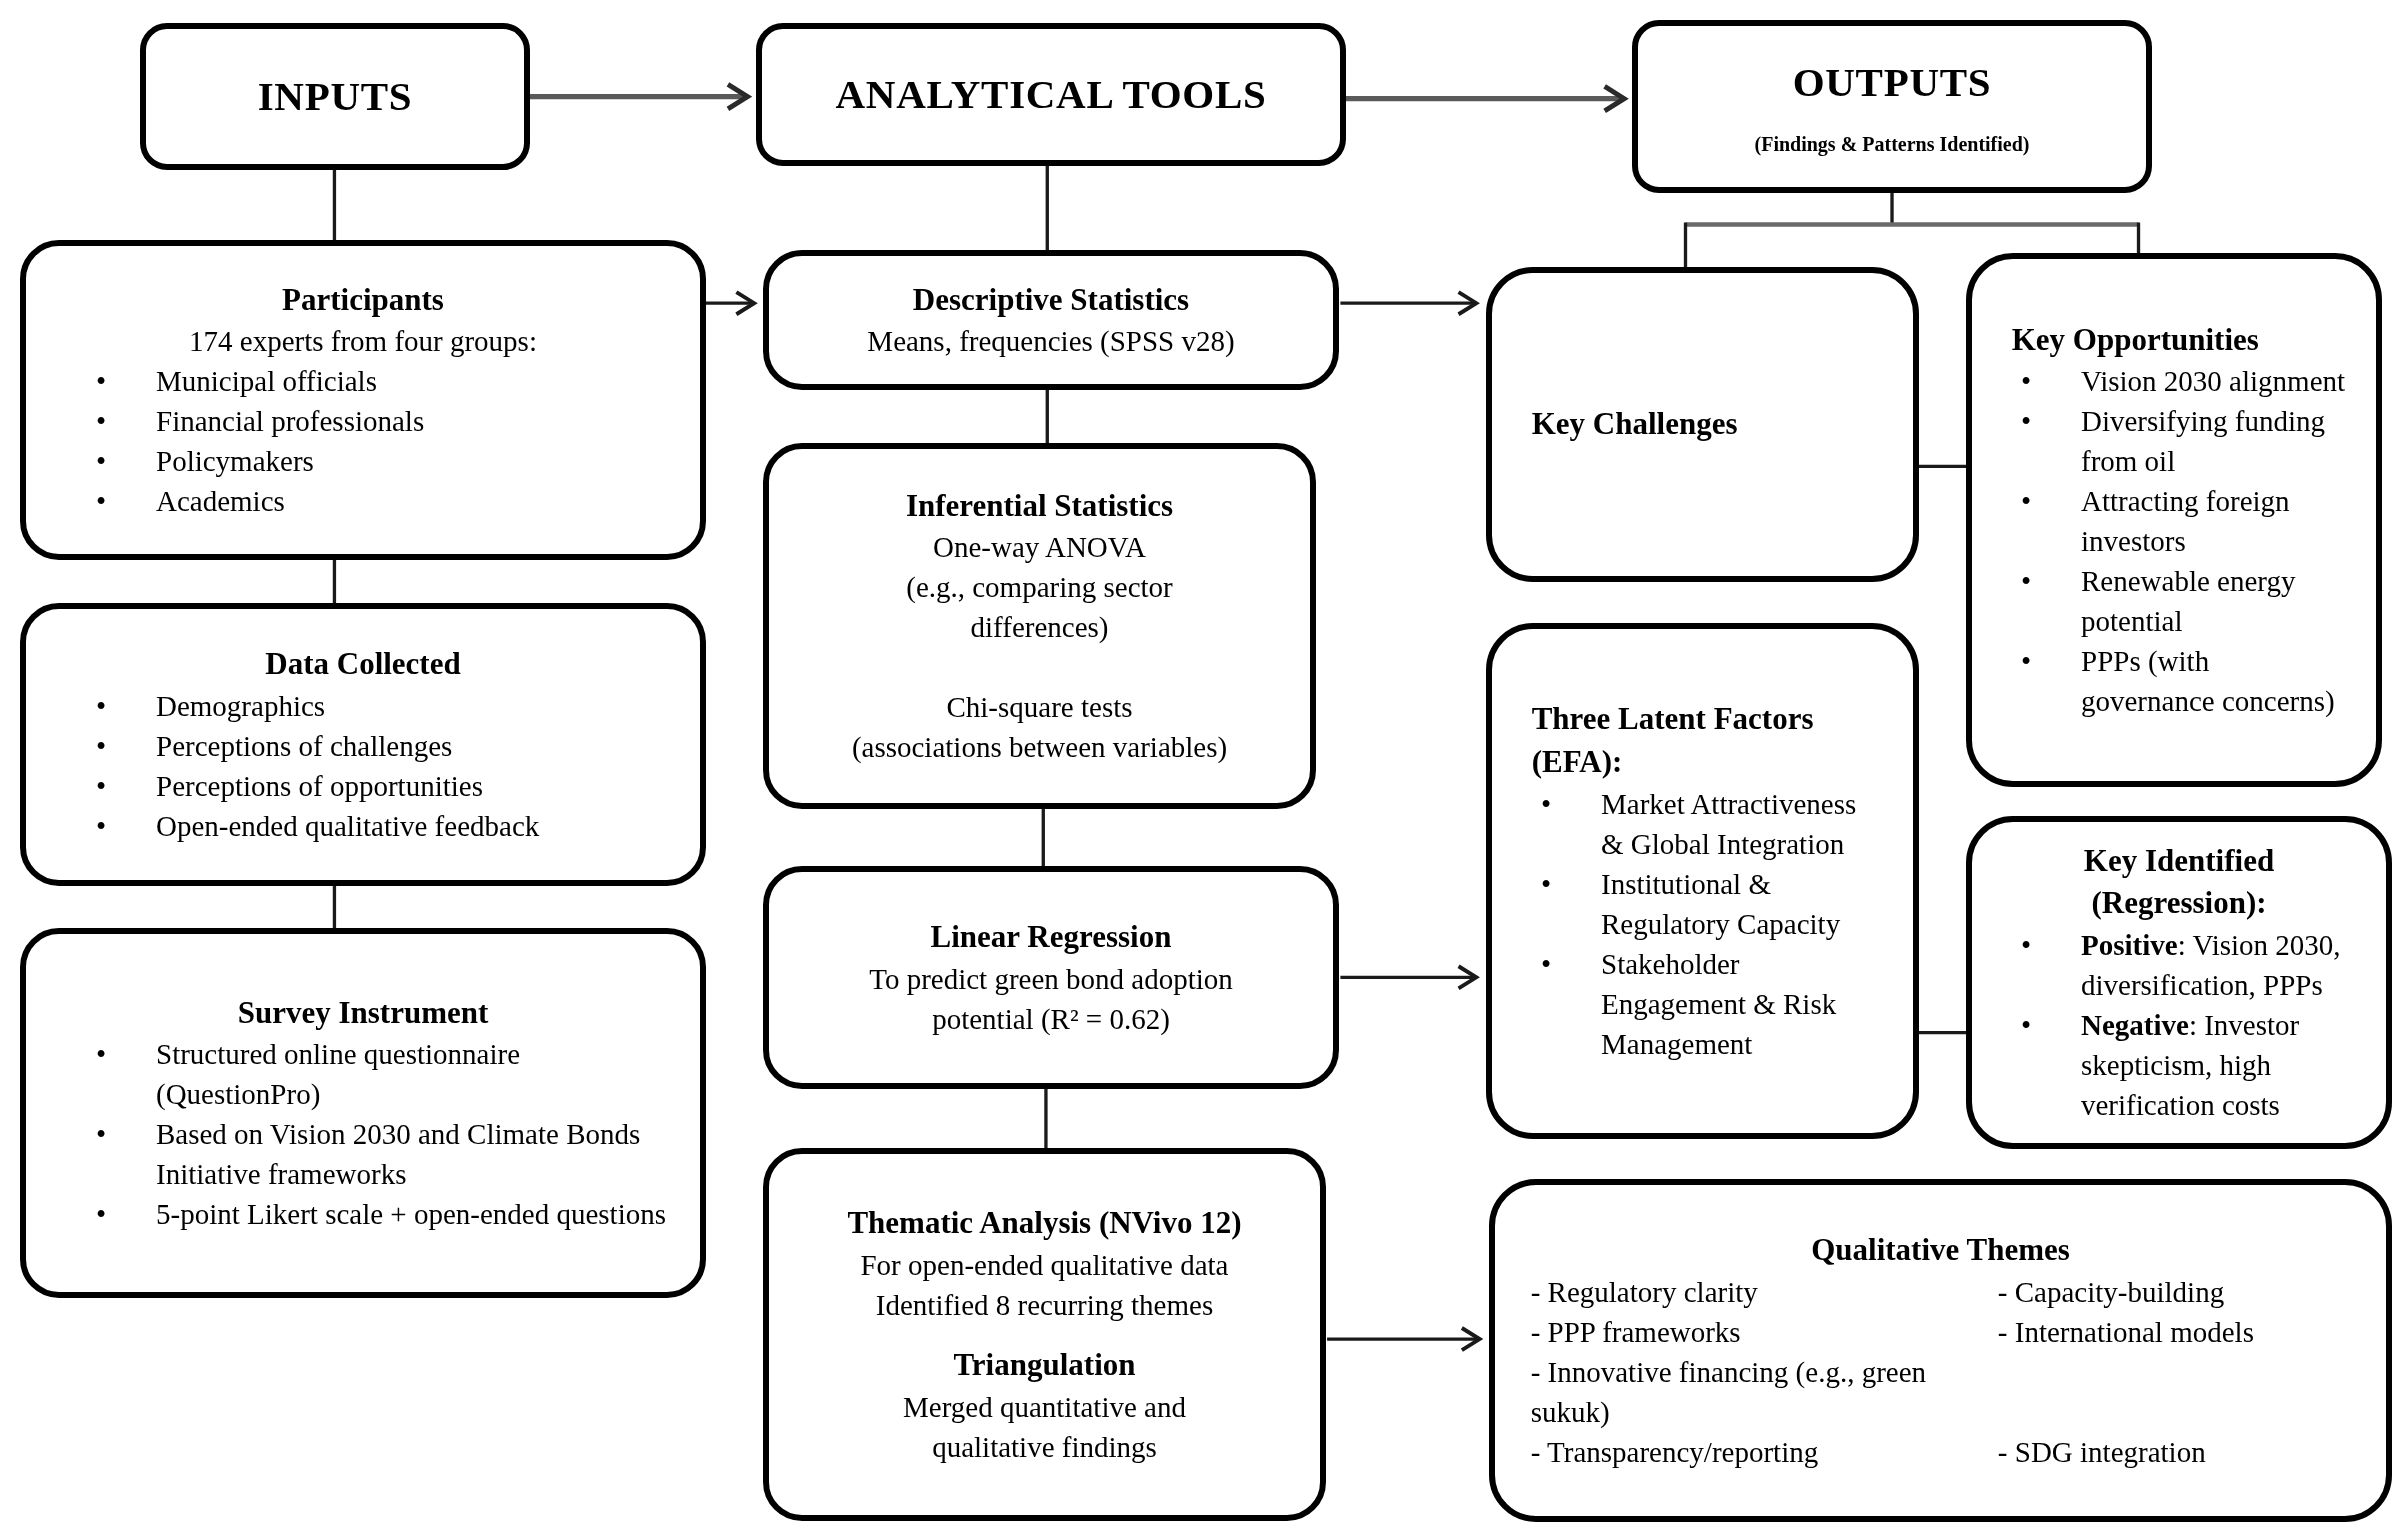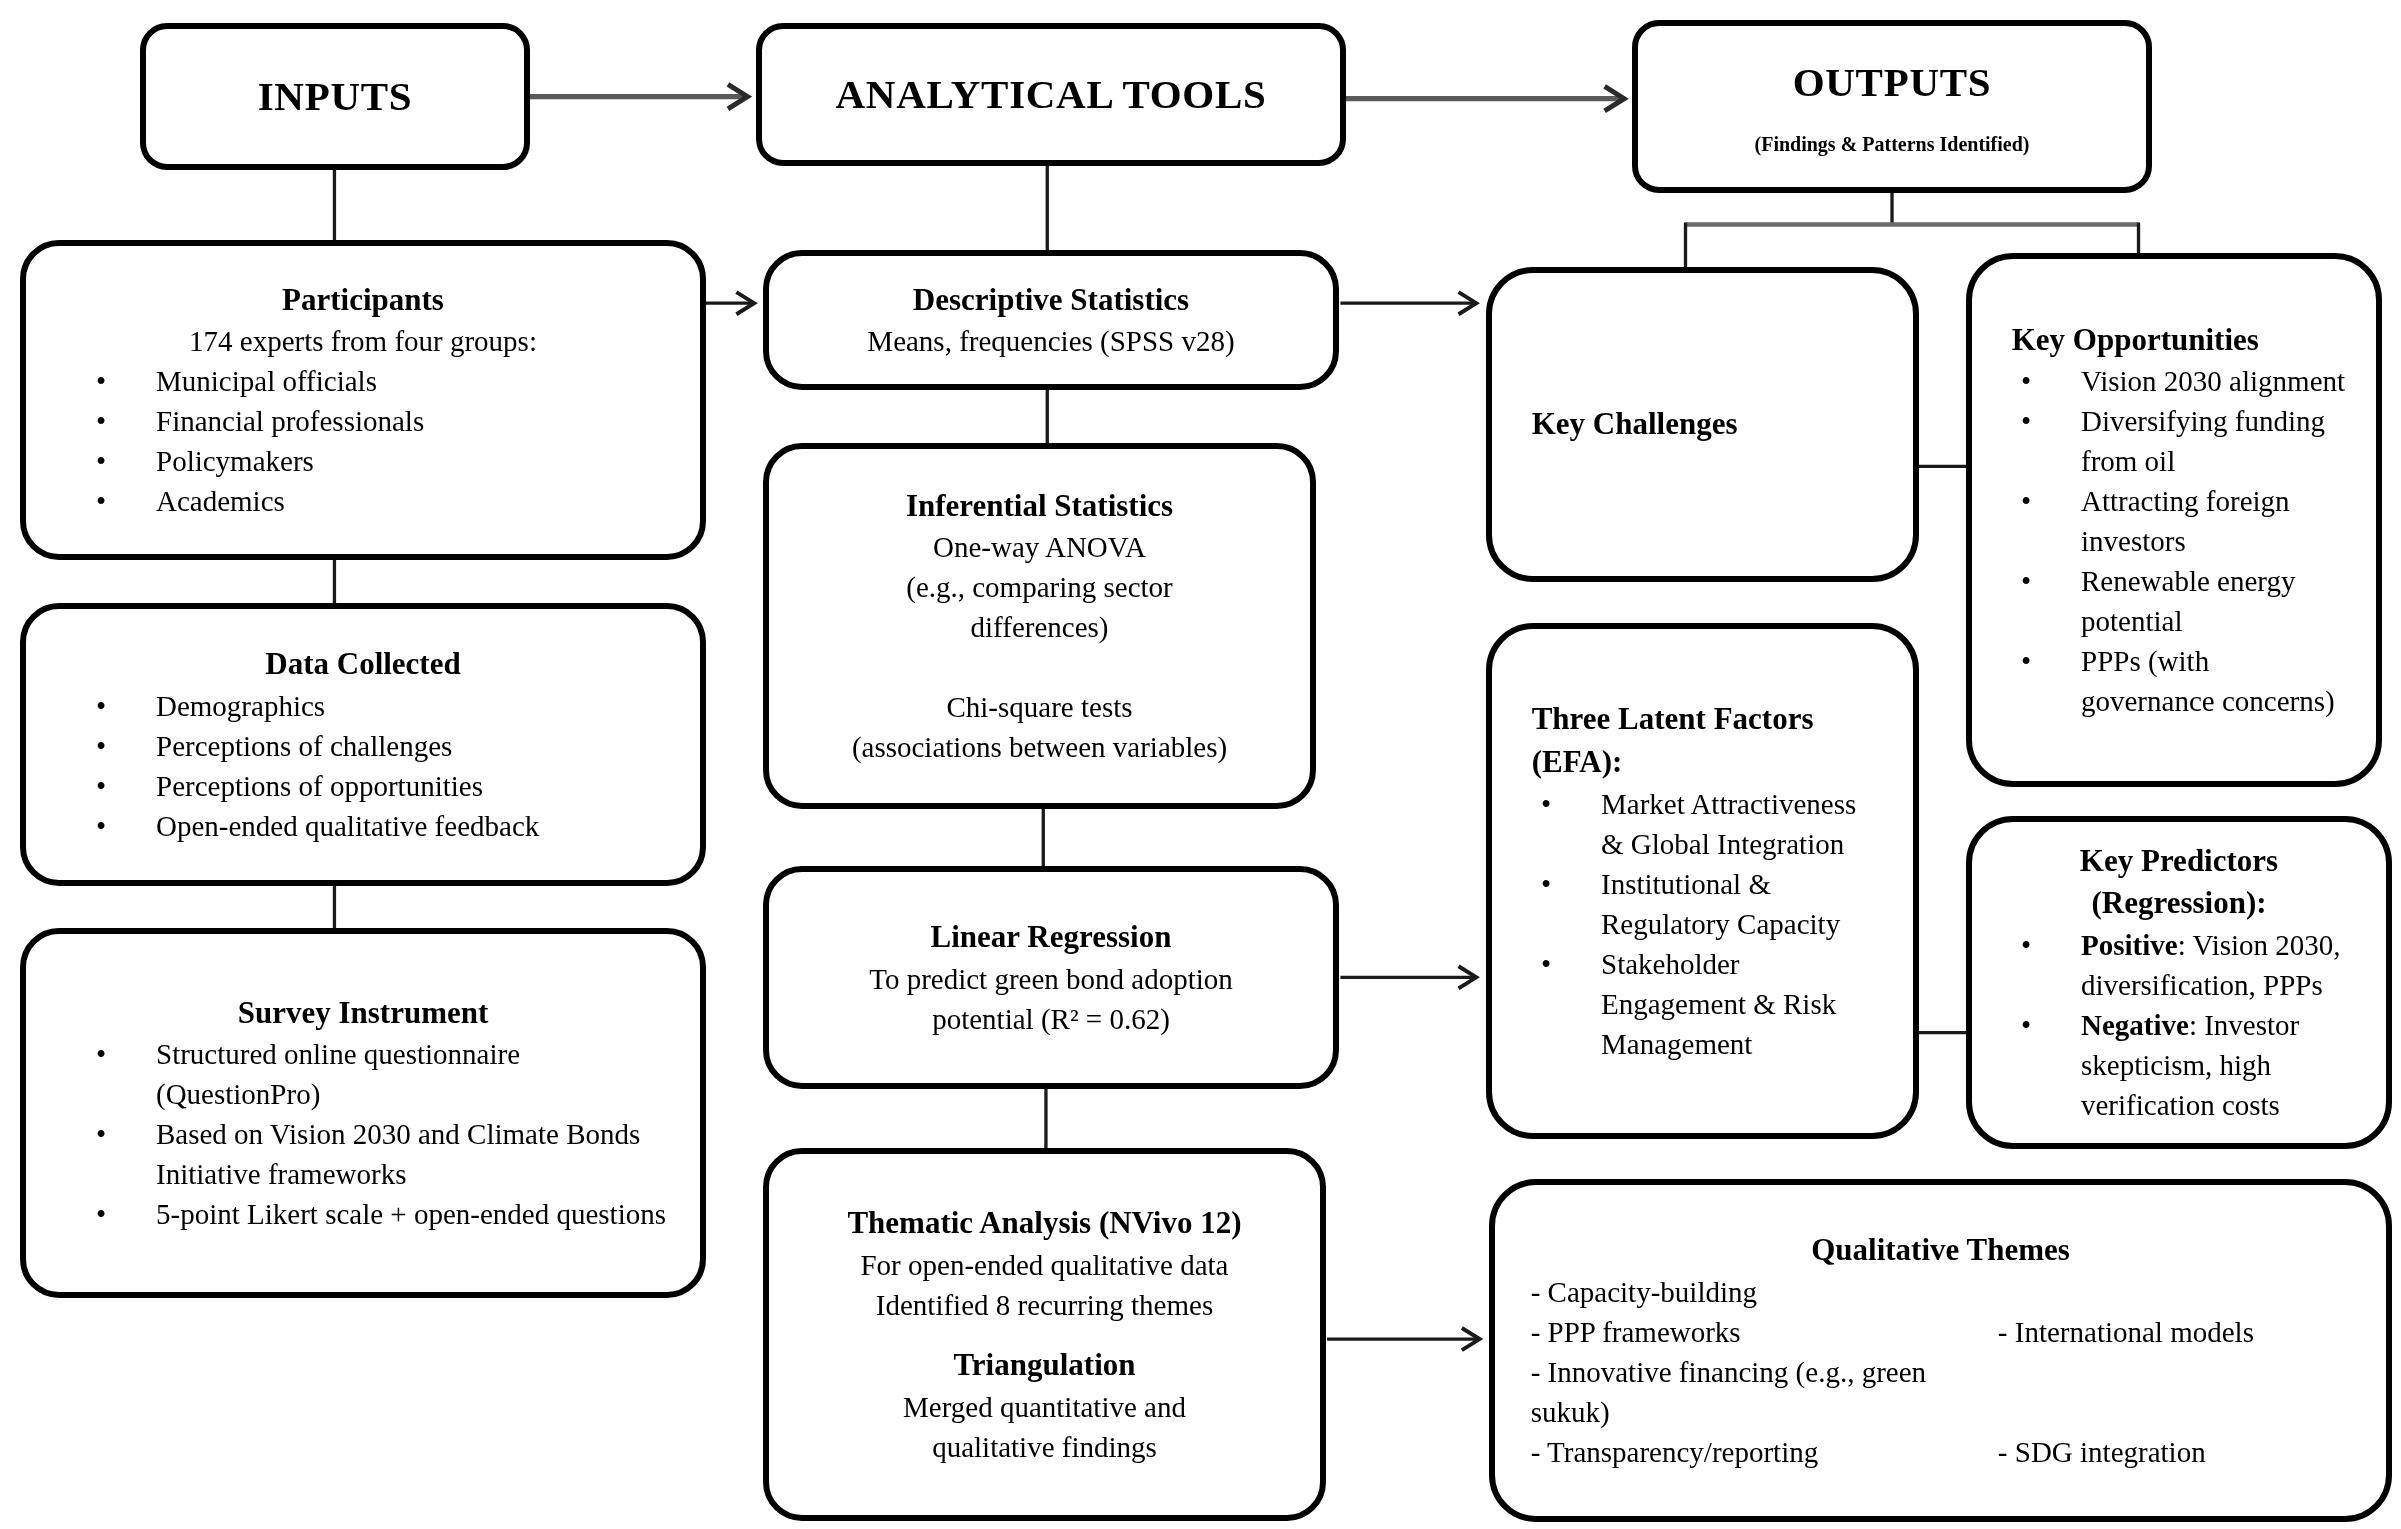--- a/index.html
+++ b/index.html
@@ -179,31 +179,32 @@
     <div class="title head-left">Three Latent Factors</div>
     <div class="title head-left">(EFA):</div>
     <ul class="bullets tight">
       <li>Market Attractiveness &amp; Global Integration</li>
       <li>Institutional &amp; Regulatory Capacity</li>
       <li>Stakeholder Engagement &amp; Risk Management</li>
     </ul>
   </div>
 
   <div class="box" style="left:1966px;top:816px;width:426px;height:333px;border-radius:47px;">
-    <div class="title">Key Predictors</div>
+    <div class="title">Key Identified</div>
     <div class="title">(Regression):</div>
     <ul class="bullets tight">
       <li><b>Positive</b><span>: Vision 2030, diversification, PPPs</span></li>
       <li><b>Negative</b><span>: Investor skepticism, high verification costs</span></li>
     </ul>
   </div>
 
   <div class="box" style="left:1489px;top:1179px;width:903px;height:343px;border-radius:47px;">
     <div class="title">Qualitative Themes</div>
     <div class="qt-row">
+      <div class="qt-left">- Regulatory clarity</div>
       <div class="qt-right">- Capacity-building</div>
     </div>
     <div class="qt-row">
       <div class="qt-left">- PPP frameworks</div>
       <div class="qt-right">- International models</div>
     </div>
     <div class="qt-row">
       <div class="qt-left">- Innovative financing (e.g., green sukuk)</div>
       <div class="qt-right"></div>
     </div>

